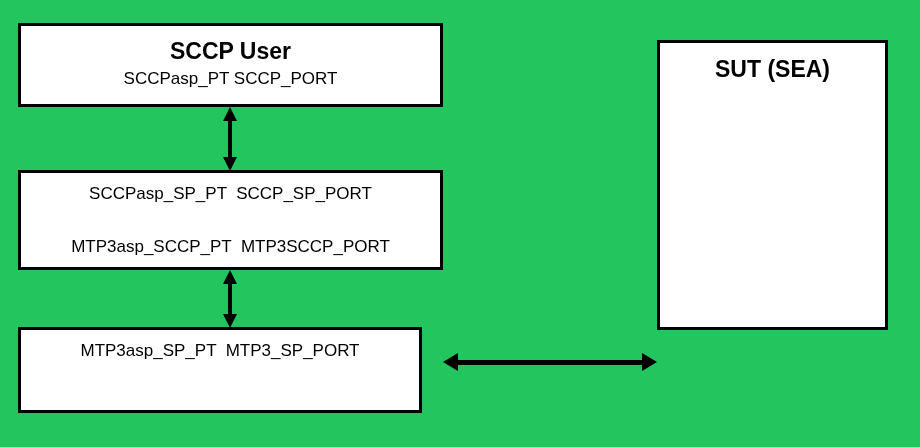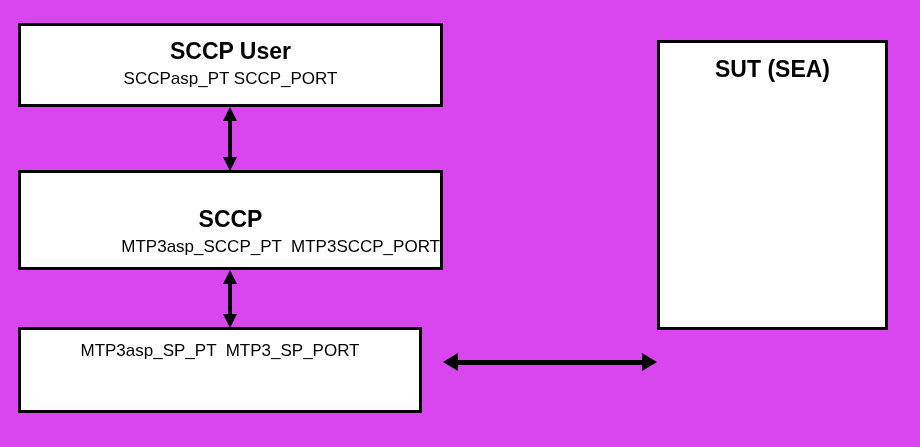--- a/index.html
+++ b/index.html
@@ -4,21 +4,21 @@
 <style>
   html, body {
     margin: 0;
     padding: 0;
     background: #ffffff;
   }
   #canvas {
     position: relative;
     width: 920px;
     height: 447px;
-    background: #d946ef;
+    background: #22c55e;
     font-family: "Liberation Sans", sans-serif;
     color: #000000;
     overflow: hidden;
   }
 
   .box {
     position: absolute;
     box-sizing: border-box;
     border: 3px solid #000000;
     background: #ffffff;
@@ -56,21 +56,21 @@
   #box-sccp-user .line2 { top: 44px; }
 
   #box-sccp {
     left: 18px;
     top: 170px;
     width: 425px;
     height: 100px;
   }
   #box-sccp .line1 { top: 12px; }
   #box-sccp .line2 { top: 35px; }
-  #box-sccp .line3 { top: 65px; text-align: right; }
+  #box-sccp .line3 { top: 65px; }
 
   #box-system {
     left: 18px;
     top: 327px;
     width: 404px;
     height: 86px;
   }
   #box-system .line1 { top: 12px; }
   #box-system .line2 { top: 36px; }
 
@@ -169,21 +169,21 @@
     <div class="box-text t-port line2">SCCPasp_PT SCCP_PORT</div>
   </div>
 
   <div class="arrow-v" id="arrow-user-sccp">
     <div class="head-up"></div>
     <div class="shaft"></div>
     <div class="head-down"></div>
   </div>
 
   <div class="box" id="box-sccp">
-    <div class="box-text t-title line2">SCCP</div>
+    <div class="box-text t-port line1">SCCPasp_SP_PT  SCCP_SP_PORT</div>
     <div class="box-text t-port line3">MTP3asp_SCCP_PT  MTP3SCCP_PORT</div>
   </div>
 
   <div class="arrow-v" id="arrow-sccp-system">
     <div class="head-up"></div>
     <div class="shaft"></div>
     <div class="head-down"></div>
   </div>
 
   <div class="box" id="box-system">

